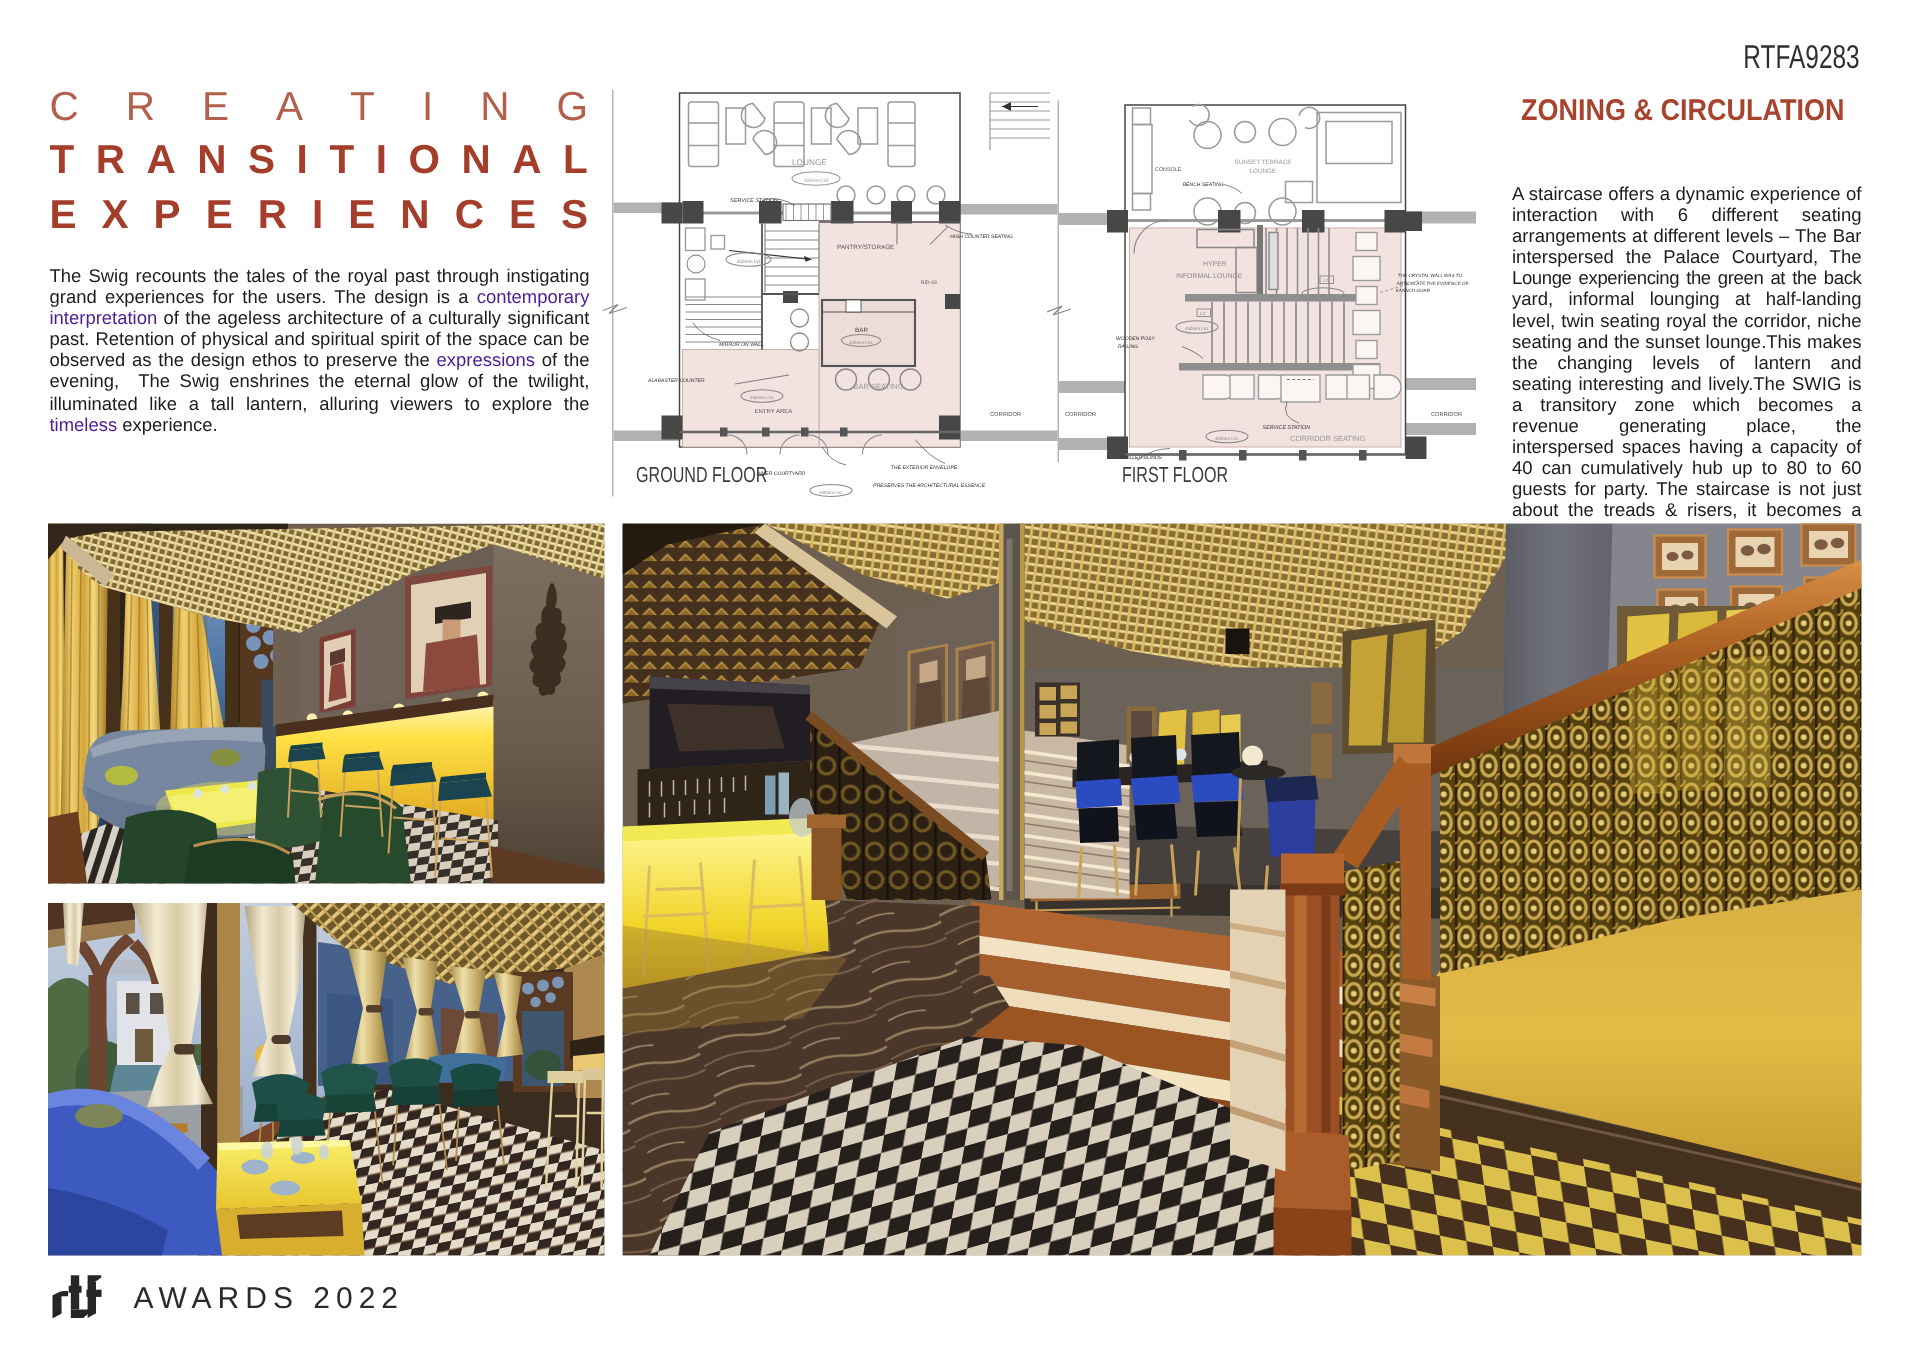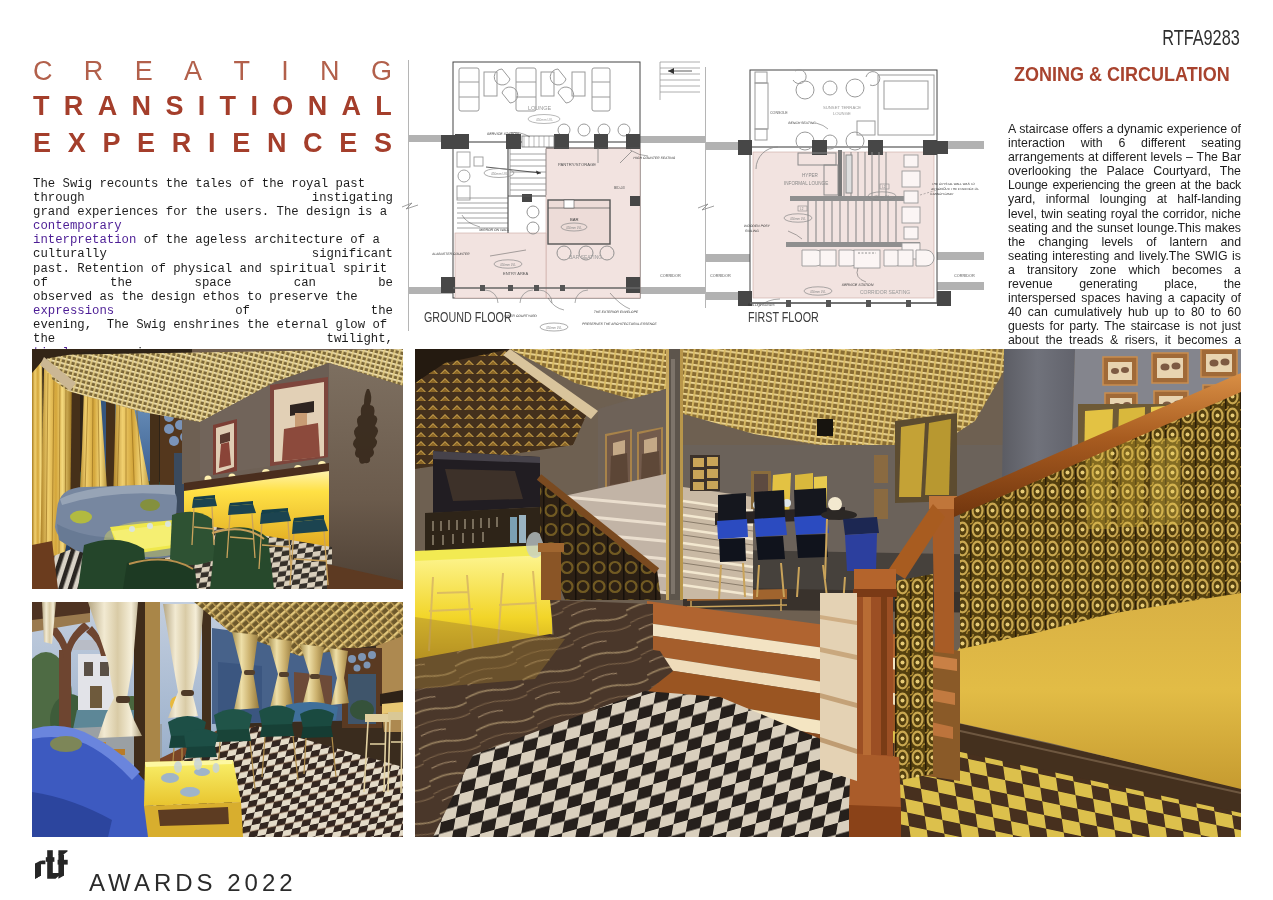--- a/index.html
+++ b/index.html
@@ -6,31 +6,31 @@
   body{width:1273px;height:900px;position:relative;overflow:hidden;
        font-family:"Liberation Sans", sans-serif;}
   .abs{position:absolute;}
   #rtfa{right:33px;top:25px;font-size:22px;color:#2f2f2f;transform:scaleX(.74);transform-origin:100% 0;}
   .titleline{left:33px;width:359px;display:flex;justify-content:space-between;
      font-weight:bold;color:#a43e2b;font-size:27px;line-height:1;}
   #t1{top:58px;font-weight:normal;color:#b2604b;}
   #t2{top:93px;}
   #t3{top:130px;}
   #lpar{left:33px;top:177px;width:360px;font-size:12.3px;line-height:14.1px;
-     color:#1d1d1d;font-family:Liberation Mono, monospace;}
+     color:#1d1d1d;}
   .jl{text-align-last:justify;}
   .or{color:#4c1d95;}
   #divline{left:408px;top:60px;width:1px;height:271px;background:#b5b5b5;}
   #zhead{left:1014px;top:63px;font-size:20px;font-weight:bold;color:#a8432e;transform:scaleX(.9);transform-origin:0 0;}
   #rpar{left:1008px;top:90px;width:233px;font-size:12.35px;line-height:14.1px;
      color:#1d1d1d;text-align:justify;margin-top:32px;}
   #gflabel{left:424px;top:309px;font-size:14.5px;color:#3c3c3c;transform:scaleX(.74);transform-origin:0 0;}
   #fflabel{left:748px;top:309px;font-size:14.5px;color:#3c3c3c;transform:scaleX(.74);transform-origin:0 0;}
   #logo{left:33px;top:849px;display:flex;align-items:flex-start;}
-  #logotext{font-size:24px;color:#2b2b2b;letter-spacing:4px;margin-left:16px;margin-top:20px;}
+  #logotext{font-size:20px;color:#2b2b2b;letter-spacing:4px;margin-left:16px;margin-top:6px;}
 </style>
 </head>
 <body>
 <div class="abs" id="rtfa">RTFA9283</div>
 
 <div class="abs titleline" id="t1">
     <span>C</span>
     <span>R</span>
     <span>E</span>
     <span>A</span>
@@ -67,31 +67,32 @@
     <span>S</span>
   </div>
 
 <div class="abs" id="lpar">
     <div class="jl">The Swig recounts the tales of the royal past through instigating</div>
 <div class="jl">grand experiences for the users. The design is a <span class="or">contemporary</span></div>
 <div class="jl"><span class="or">interpretation</span> of the ageless architecture of a culturally significant</div>
 <div class="jl">past. Retention of physical and spiritual spirit of the space can be</div>
 <div class="jl">observed as the design ethos to preserve the <span class="or">expressions</span> of the</div>
 <div class="jl">evening,&nbsp; The Swig enshrines the eternal glow of the twilight,</div>
+<div class="jl">illuminated like a tall lantern, alluring viewers to explore the</div>
 <div><span class="or">timeless</span> experience.</div>
   </div>
 
 <div class="abs" id="divline"></div>
 
 <div class="abs" id="zhead">ZONING &amp; CIRCULATION</div>
 <div class="abs" id="rpar">
     <div class="jl">A staircase offers a dynamic experience of</div>
 <div class="jl">interaction with 6 different seating</div>
 <div class="jl">arrangements at different levels – The Bar</div>
-<div class="jl">overlooking the Palace Courtyard, The</div>
+<div class="jl">interspersed the Palace Courtyard, The</div>
 <div class="jl" style="letter-spacing:-.25px">Lounge experiencing the green at the back</div>
 <div class="jl">yard, informal lounging at half-landing</div>
 <div class="jl">level, twin seating royal the corridor, niche</div>
 <div class="jl">seating and the sunset lounge.This makes</div>
 <div class="jl">the changing levels of lantern and</div>
 <div class="jl">seating interesting and lively.The SWIG is</div>
 <div class="jl">a transitory zone which becomes a</div>
 <div class="jl">revenue generating place, the</div>
 <div class="jl">interspersed spaces having a capacity of</div>
 <div class="jl">40 can cumulatively hub up to 80 to 60</div>

